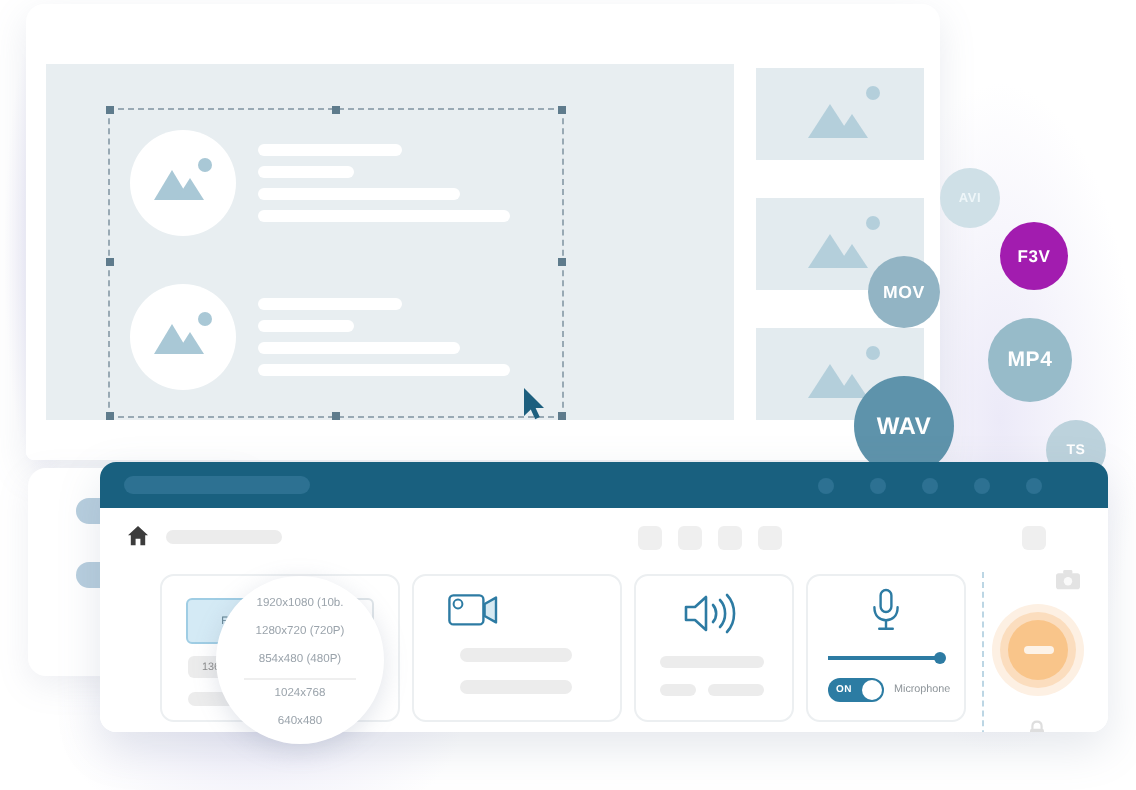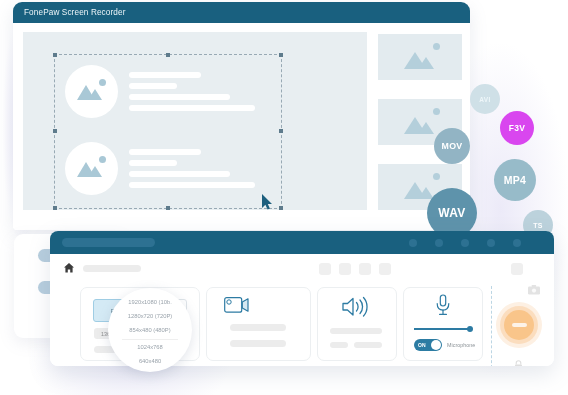--- a/index.html
+++ b/index.html
@@ -100,23 +100,20 @@
 </head>
 <body>
 
 <div class="stage">
 
   <div class="glow-a"></div>
   <div class="glow-b"></div>
   <div class="glow-c"></div>
 
   <div class="win-main">
-    <div class="titlebar">
-      <span class="title">FonePaw Screen Recorder</span>
-    </div>
     <div class="body">
 
       <div class="canvas">
 
         <div class="sel-dash"></div>
         <div class="handle" style="left:30px;top:21px;"></div>
         <div class="handle" style="left:143px;top:21px;"></div>
         <div class="handle" style="left:256px;top:21px;"></div>
         <div class="handle" style="left:30px;top:97px;"></div>
         <div class="handle" style="left:256px;top:97px;"></div>
@@ -172,21 +169,21 @@
   </div>
 
   <svg class="cursor" viewBox="0 0 12 16">
     <path d="M1 0 L1 14 L4.4 10.8 L6.6 15.6 L8.9 14.5 L6.8 10 L11 10 Z" fill="#1d5f7e"></path>
   </svg>
 
   <div id="bubbles">
       <div class="bub" style="left: 470px; top: 84px; width: 30px; height: 30px; background: rgb(207, 224, 231); font-size: 6.5px; color: rgb(238, 246, 249);">
         <span class="fmt-lbl">AVI</span>
       </div>
-      <div class="bub" style="left: 500px; top: 111px; width: 34px; height: 34px; background: #d946ef; font-size: 8.5px; color: rgb(255, 255, 255);">
+      <div class="bub" style="left: 500px; top: 111px; width: 34px; height: 34px; background: #a21caf; font-size: 8.5px; color: rgb(255, 255, 255);">
         <span class="fmt-lbl">F3V</span>
       </div>
       <div class="bub" style="left: 434px; top: 128px; width: 36px; height: 36px; background: rgb(146, 180, 196); font-size: 8.8px; color: rgb(255, 255, 255);">
         <span class="fmt-lbl">MOV</span>
       </div>
       <div class="bub" style="left: 494px; top: 159px; width: 42px; height: 42px; background: rgb(151, 187, 201); font-size: 10.5px; color: rgb(255, 255, 255);">
         <span class="fmt-lbl">MP4</span>
       </div>
       <div class="bub" style="left: 427px; top: 188px; width: 50px; height: 50px; background: rgb(94, 147, 171); font-size: 12px; color: rgb(255, 255, 255);">
         <span class="fmt-lbl">WAV</span>

